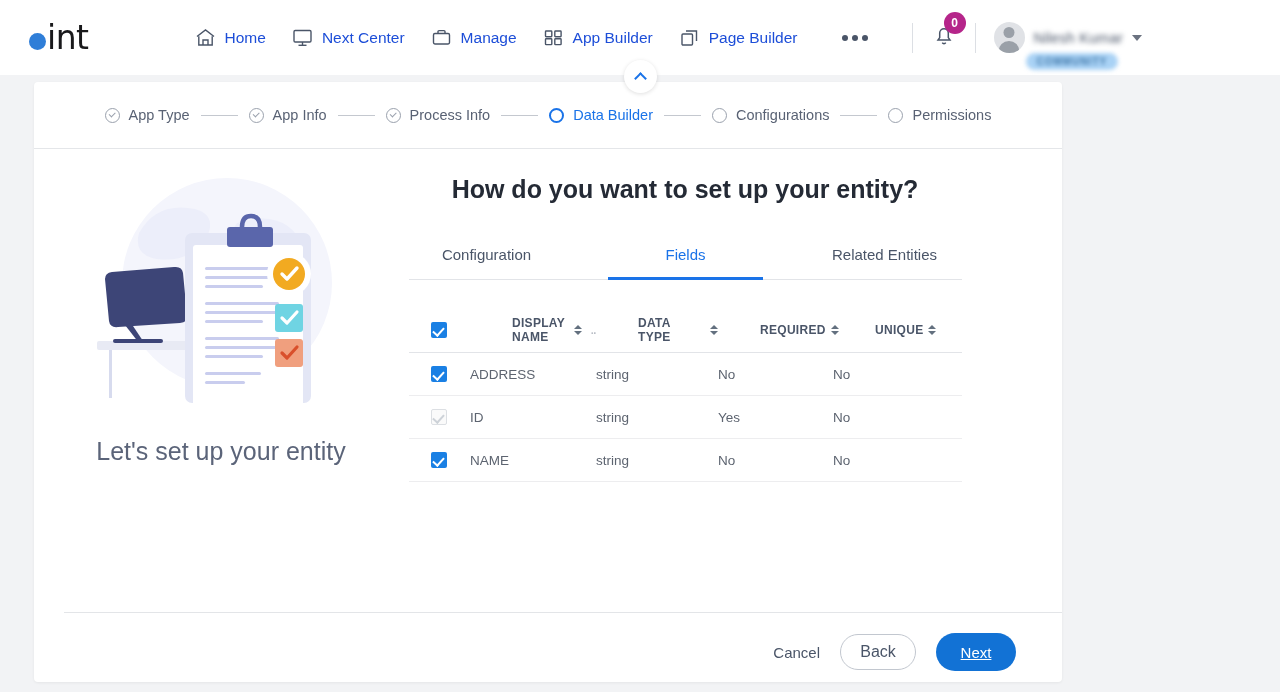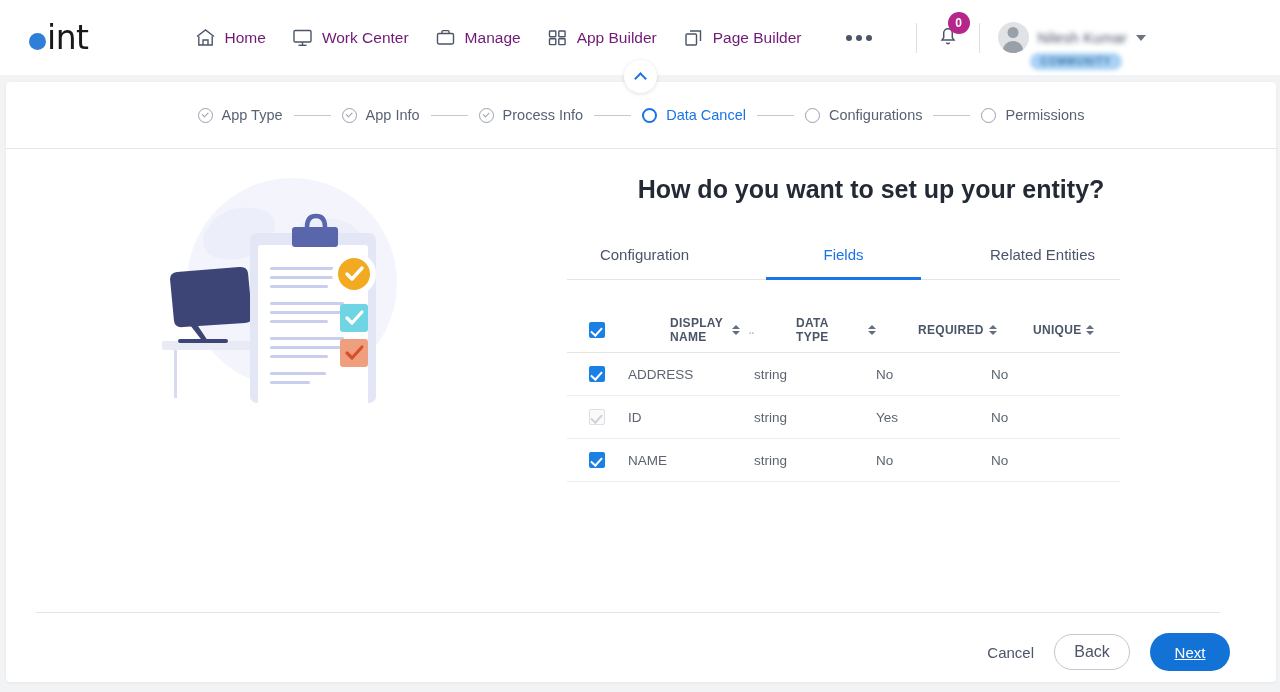--- a/index.html
+++ b/index.html
@@ -35,21 +35,21 @@
     position: relative; top: 4px;
   }
   .navitems {
     display: flex; align-items: center;
     margin-left: 106px;
     gap: 26px;
   }
   .navitem {
     display: flex; align-items: center;
     gap: 9px;
-    color: #701a75;
+    color: #1d4ed8;
     font-size: 15.5px;
     cursor: pointer;
     white-space: nowrap;
   }
   .navitem svg { display: block; }
   .dots { display: flex; gap: 4px; margin-left: 18px; cursor: pointer; }
   .dots i { width: 6px; height: 6px; border-radius: 50%; background: #4a5568; display: block; }
 
   .nav-sep {
     width: 1px; height: 30px; background: #dcdfe4;
@@ -111,22 +111,22 @@
   .chev-up {
     width: 9px; height: 9px;
     border-left: 2.4px solid #1a73e8;
     border-top: 2.4px solid #1a73e8;
     transform: rotate(45deg);
     position: relative; top: 2px;
   }
 
   
   .card {
-    position: absolute; left: 6px; top: 82px;
-    width: 1270px; height: 600px;
+    position: absolute; left: 34px; top: 82px;
+    width: 1028px; height: 600px;
     background: #ffffff;
     border-radius: 4px;
     box-shadow: 0 1px 3px rgba(0,0,0,0.06);
     overflow: hidden;
   }
 
   
   .stepper {
     height: 67px;
     display: flex; align-items: center; justify-content: center;
@@ -286,21 +286,21 @@
     </div>
 
     <div class="navitem">
       <span>
         <svg width="21" height="19" viewBox="0 0 21 19" fill="none" stroke="#4a5568" stroke-width="1.4">
           <rect x="2" y="2.5" width="17" height="11.5" rx="1.2"></rect>
           <path d="M10.5 14 V17"></path>
             <path d="M6.5 17.3 H14.5"></path>
         </svg>
       </span>
-      <span>Work Center</span>
+      <span>Next Center</span>
     </div>
 
     <div class="navitem">
       <span>
         <svg width="21" height="19" viewBox="0 0 21 19" fill="none" stroke="#4a5568" stroke-width="1.4">
           <rect x="2.5" y="5.5" width="16" height="10.5" rx="1.4"></rect>
           <path d="M7 5.3 V3.6 a1 1 0 0 1 1-1 h5 a1 1 0 0 1 1 1 V5.3"></path>
         </svg>
       </span>
       <span>Manage</span>
@@ -377,21 +377,21 @@
     <span class="step-line"></span>
 
     <div class="step done">
       <span class="step-circle"></span>
       <span class="step-label">Process Info</span>
     </div>
     <span class="step-line"></span>
 
     <div class="step active">
       <span class="step-circle"></span>
-      <span class="step-label">Data Cancel</span>
+      <span class="step-label">Data Builder</span>
     </div>
     <span class="step-line"></span>
 
     <div class="step">
       <span class="step-circle"></span>
       <span class="step-label">Configurations</span>
     </div>
     <span class="step-line"></span>
 
     <div class="step">
@@ -438,20 +438,21 @@
         </g>
 
         <circle cx="202" cy="103" r="22" fill="#ffffff"></circle>
         <circle cx="202" cy="103" r="16" fill="#f2aa21"></circle>
         <path d="M195 103 l5 5 l10 -11" fill="none" stroke="#fff" stroke-width="3.4" stroke-linecap="round" stroke-linejoin="round"></path>
         <rect x="188" y="133" width="28" height="28" rx="3" fill="#6fd4e3"></rect>
         <path d="M195 147 l5 5 l10 -11" fill="none" stroke="#fff" stroke-width="3.2" stroke-linecap="round" stroke-linejoin="round"></path>
         <rect x="188" y="168" width="28" height="28" rx="3" fill="#f09f7e"></rect>
         <path d="M195 182 l5 5 l10 -11" fill="none" stroke="#d94f2b" stroke-width="3.2" stroke-linecap="round" stroke-linejoin="round"></path>
       </svg>
+      <div class="illus-caption">Let's set up your entity</div>
     </div>
 
     <div class="right-pane">
       <div class="entity-title">How do you want to set up your entity?</div>
 
       <div class="tabs">
         <div class="tab">Configuration</div>
         <div class="tab active">Fields</div>
         <div class="tab">Related Entities</div>
       </div>

